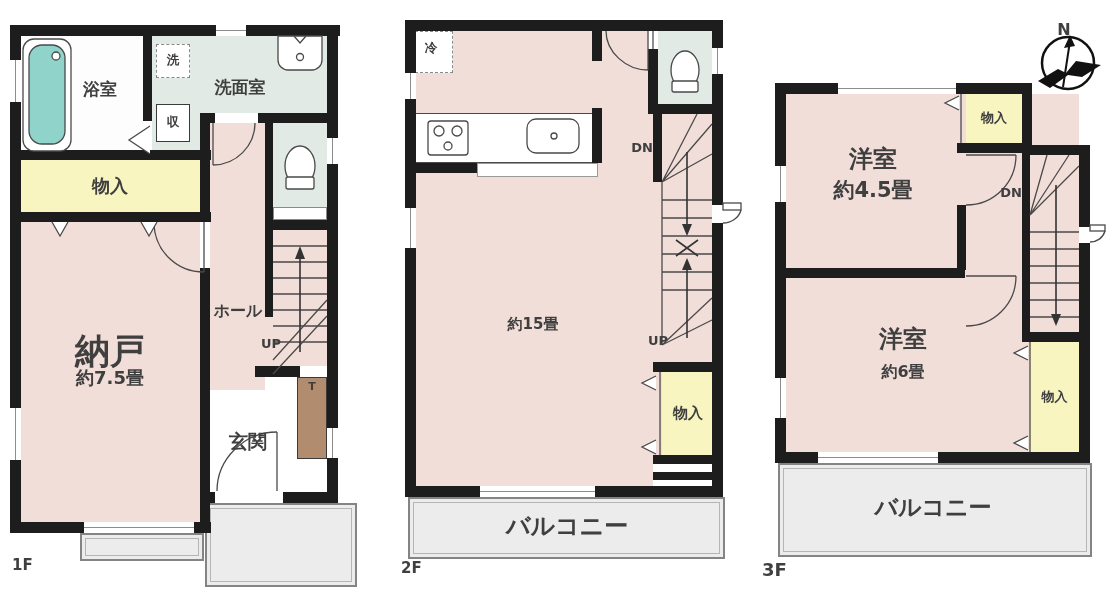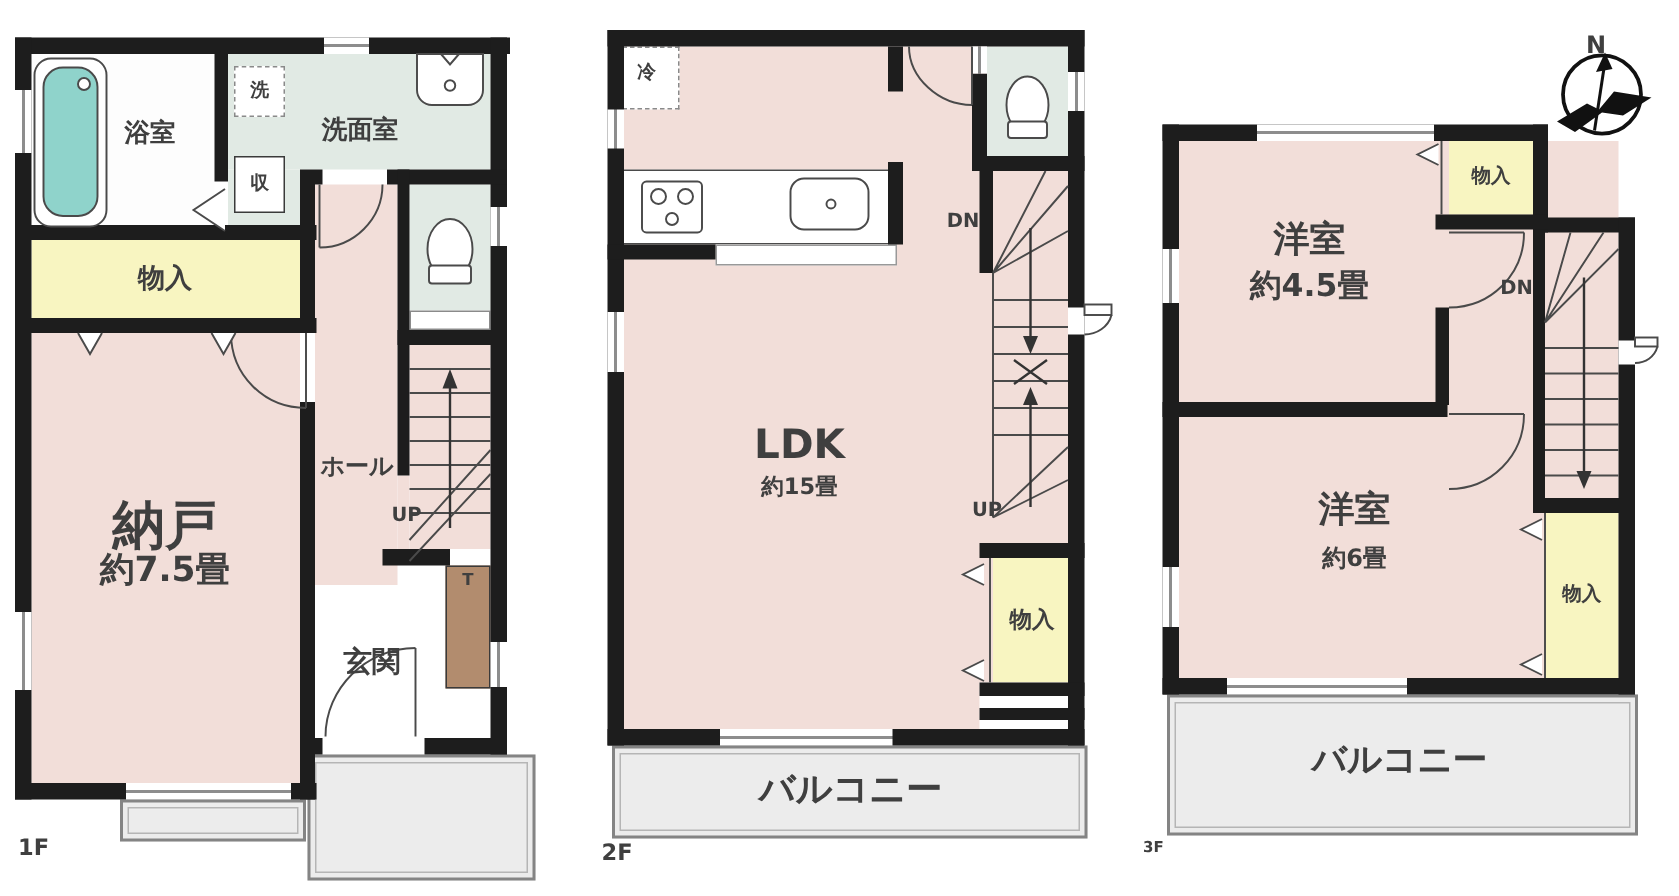--- a/index.html
+++ b/index.html
@@ -209,40 +209,39 @@
       <polygon points="1038,81 1058,69 1066,73 1076,61 1101,65 1082,77 1068,75 1050,88" fill="#111"></polygon>
     </g>
   </svg>
 
   <div class="lbl" style="left:60px;top:81px;width:80px;font-size:17px;">浴室</div>
   <div class="lbl" style="left:162px;top:54px;width:22px;font-size:12.5px;">洗</div>
   <div class="lbl" style="left:195px;top:79px;width:90px;font-size:17px;">洗面室</div>
   <div class="lbl" style="left:162px;top:116px;width:22px;font-size:12.5px;">収</div>
   <div class="lbl" style="left:70px;top:177px;width:80px;font-size:18px;">物入</div>
   <div class="lbl" style="left:40px;top:334px;width:140px;font-size:35px;">納戸</div>
-  <div class="lbl" style="left:30px;top:369px;width:160px;font-size:23px;">約7.5畳</div>
+  <div class="lbl" style="left:30px;top:369px;width:160px;font-size:18px;">約7.5畳</div>
   <div class="lbl" style="left:206px;top:303px;width:64px;font-size:16px;">ホール</div>
   <div class="lbl" style="left:256px;top:337px;width:30px;font-size:13px;">UP</div>
   <div class="lbl" style="left:303px;top:381px;width:18px;font-size:11px;">T</div>
   <div class="lbl" style="left:218px;top:432px;width:60px;font-size:19px;">玄関</div>
   <div class="lbl" style="left:12px;top:558px;width:30px;font-size:15px;text-align:left;">1F</div>
 
   <div class="lbl" style="left:419px;top:42px;width:24px;font-size:12.5px;">冷</div>
   <div class="lbl" style="left:628px;top:141px;width:28px;font-size:13px;">DN</div>
-  <div class="lbl" style="left:470px;top:283px;width:126px;font-size:27px;">LDK</div>
   <div class="lbl" style="left:463px;top:317px;width:140px;font-size:15px;">約15畳</div>
   <div class="lbl" style="left:644px;top:334px;width:28px;font-size:13px;">UP</div>
   <div class="lbl" style="left:662px;top:406px;width:52px;font-size:15px;">物入</div>
   <div class="lbl" style="left:487px;top:514px;width:160px;font-size:24px;">バルコニー</div>
   <div class="lbl" style="left:401px;top:561px;width:30px;font-size:15px;text-align:left;">2F</div>
 
   <div class="lbl" style="left:968px;top:111px;width:52px;font-size:13px;">物入</div>
   <div class="lbl" style="left:825px;top:147px;width:96px;font-size:24px;">洋室</div>
   <div class="lbl" style="left:812px;top:180px;width:122px;font-size:21px;">約4.5畳</div>
   <div class="lbl" style="left:996px;top:186px;width:30px;font-size:13px;">DN</div>
   <div class="lbl" style="left:855px;top:327px;width:96px;font-size:24px;">洋室</div>
   <div class="lbl" style="left:862px;top:364px;width:82px;font-size:16px;">約6畳</div>
   <div class="lbl" style="left:1031px;top:390px;width:47px;font-size:13px;">物入</div>
   <div class="lbl" style="left:853px;top:496px;width:160px;font-size:23px;">バルコニー</div>
-  <div class="lbl" style="left:762px;top:561px;width:30px;font-size:10px;text-align:left;">3F</div>
+  <div class="lbl" style="left:762px;top:561px;width:30px;font-size:18px;text-align:left;">3F</div>
   <div class="lbl" style="left:1053px;top:22px;width:22px;font-size:16px;">N</div>
 
 </div>
 
 </body></html>

